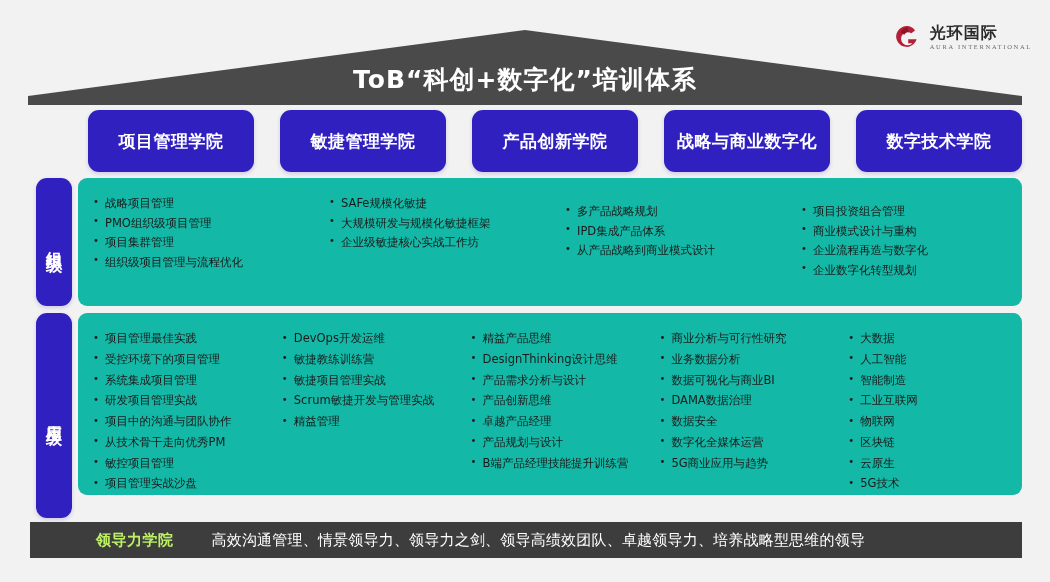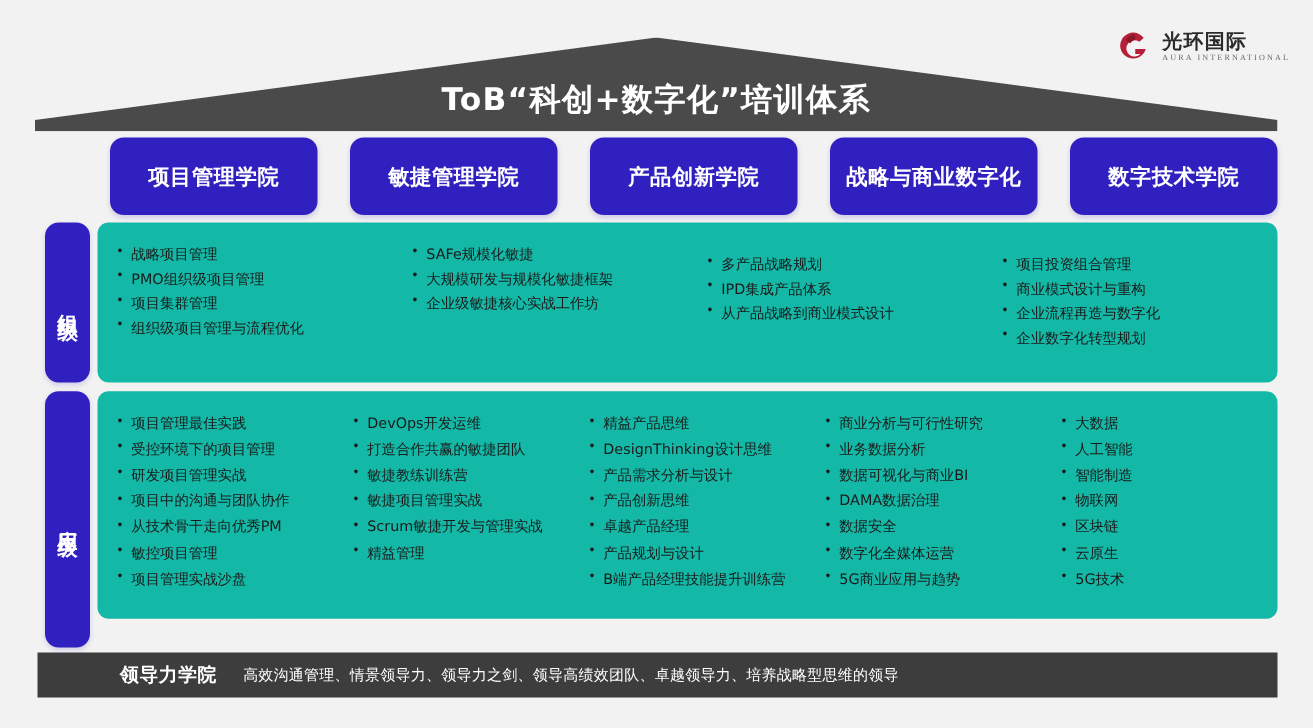--- a/index.html
+++ b/index.html
@@ -137,31 +137,31 @@
   
   .footer{
     position:absolute;left:30px;top:522px;
     width:992px;height:36px;
     background:#3d3d3d;
     display:flex;align-items:center;
     padding-left:0;
     box-sizing:border-box;
   }
   .footer-title{
-    color:#ffffff;
+    color:#bef264;
     font-size:15px;font-weight:700;
     letter-spacing:0.5px;
     margin-left:66px;
     font-family:"DejaVu Sans","Liberation Sans",sans-serif;
     white-space:nowrap;
   }
   .footer-list{
     color:#ffffff;
-    font-size:12px;
-    margin-left:21px;
+    font-size:15px;
+    margin-left:38px;
     letter-spacing:0.2px;
     font-family:"DejaVu Sans","Liberation Sans",sans-serif;
     white-space:nowrap;
   }
 </style>
 </head>
 <body>
 
 <div id="slide">
 
@@ -232,31 +232,31 @@
 
   <div class="lvl lvl-app">
     <span>应用级</span>
   </div>
 
   <div class="panel panel-app">
     <div class="col" style="padding-top:6px">
       <ul class="items">
         <li>项目管理最佳实践</li>
         <li>受控环境下的项目管理</li>
+        <li>系统集成项目管理</li>
         <li>研发项目管理实战</li>
         <li>项目中的沟通与团队协作</li>
         <li>从技术骨干走向优秀PM</li>
         <li>敏控项目管理</li>
         <li>项目管理实战沙盘</li>
       </ul>
     </div>
     <div class="col" style="padding-top:6px">
       <ul class="items">
         <li>DevOps开发运维</li>
-        <li>打造合作共赢的敏捷团队</li>
         <li>敏捷教练训练营</li>
         <li>敏捷项目管理实战</li>
         <li>Scrum敏捷开发与管理实战</li>
         <li>精益管理</li>
       </ul>
     </div>
     <div class="col" style="padding-top:6px">
       <ul class="items">
         <li>精益产品思维</li>
         <li>DesignThinking设计思维</li>
@@ -276,20 +276,21 @@
         <li>数据安全</li>
         <li>数字化全媒体运营</li>
         <li>5G商业应用与趋势</li>
       </ul>
     </div>
     <div class="col" style="padding-top:6px">
       <ul class="items">
         <li>大数据</li>
         <li>人工智能</li>
         <li>智能制造</li>
+        <li>工业互联网</li>
         <li>物联网</li>
         <li>区块链</li>
         <li>云原生</li>
         <li>5G技术</li>
       </ul>
     </div>
   </div>
 
   <div class="footer">
     <div class="footer-title">领导力学院</div>

